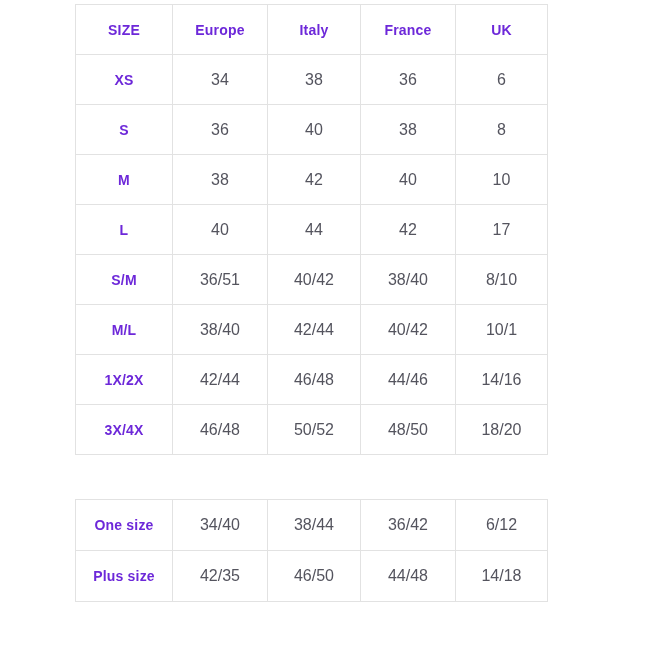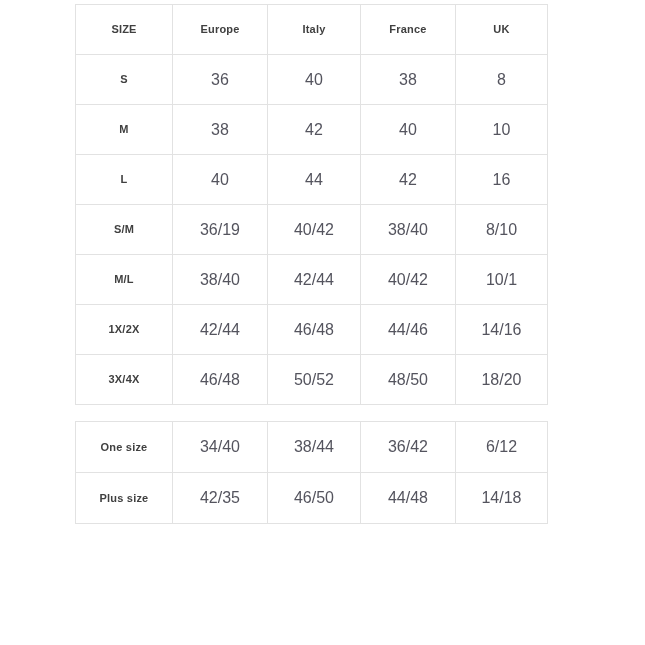--- a/index.html
+++ b/index.html
@@ -31,31 +31,31 @@
   th, td {
     border: 1px solid #e2e2e2;
     text-align: center;
     vertical-align: middle;
     height: 49px;
     padding: 0;
     line-height: 1;
   }
   th {
     font-weight: 700;
-    color: #404040;
-    font-size: 11px;
+    color: #6d28d9;
+    font-size: 14px;
     letter-spacing: 0.2px;
   }
   td {
     font-weight: 400;
     color: #54545e;
     font-size: 16px;
   }
   .special-table {
-    margin-top: 16px;
+    margin-top: 44px;
   }
   .special-table th, .special-table td {
     height: 50px;
   }
 </style>
 </head>
 <body>
 
 <div class="chart-wrap">
 
@@ -69,43 +69,50 @@
     </colgroup>
     <tbody>
       <tr>
         <th>SIZE</th>
         <th>Europe</th>
         <th>Italy</th>
         <th>France</th>
         <th>UK</th>
       </tr>
       <tr>
+        <th>XS</th>
+        <td>34</td>
+        <td>38</td>
+        <td>36</td>
+        <td>6</td>
+      </tr>
+      <tr>
         <th>S</th>
         <td>36</td>
         <td>40</td>
         <td>38</td>
         <td>8</td>
       </tr>
       <tr>
         <th>M</th>
         <td>38</td>
         <td>42</td>
         <td>40</td>
         <td>10</td>
       </tr>
       <tr>
         <th>L</th>
         <td>40</td>
         <td>44</td>
         <td>42</td>
-        <td>16</td>
+        <td>17</td>
       </tr>
       <tr>
         <th>S/M</th>
-        <td>36/19</td>
+        <td>36/51</td>
         <td>40/42</td>
         <td>38/40</td>
         <td>8/10</td>
       </tr>
       <tr>
         <th>M/L</th>
         <td>38/40</td>
         <td>42/44</td>
         <td>40/42</td>
         <td>10/1</td>

